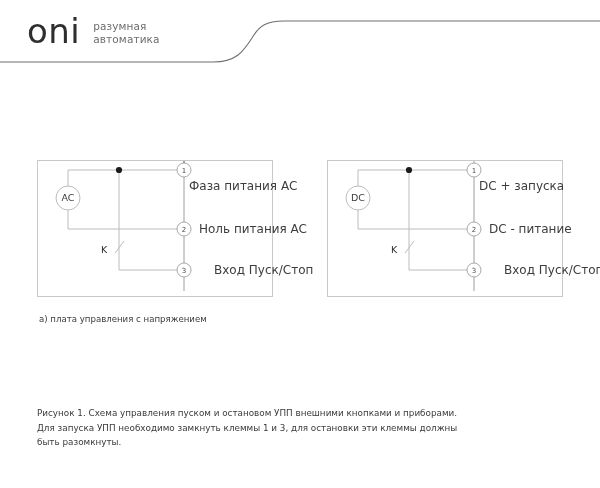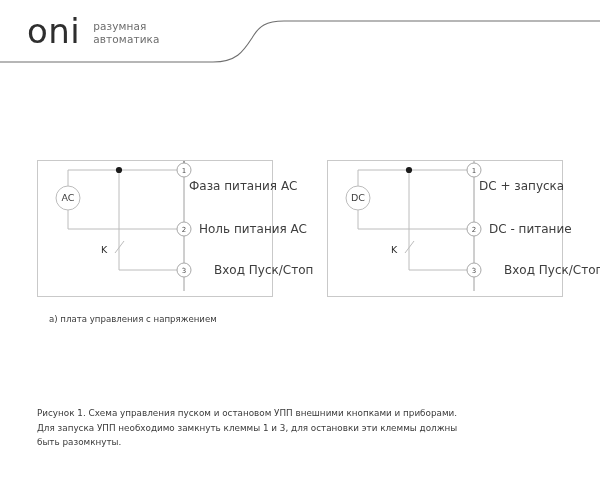--- a/index.html
+++ b/index.html
@@ -81,21 +81,21 @@
     white-space: nowrap;
     font-family: "DejaVu Sans", sans-serif;
   }
   .term-label.l1 { left: 151px; top: 21px; }
   .term-label.l2 { left: 161px; top: 64px; }
   .term-label.l3 { left: 160px; top: 105px; margin-left: 16px; }
 
   .caption {
     position: absolute;
     top: 152px;
-    left: 12px;
+    left: 2px;
     width: 250px;
     font-size: 8.6px;
     line-height: 14px;
     color: #3a3a3a;
     font-family: "DejaVu Sans", sans-serif;
   }
 
   
   #figure-note {
     position: absolute;

